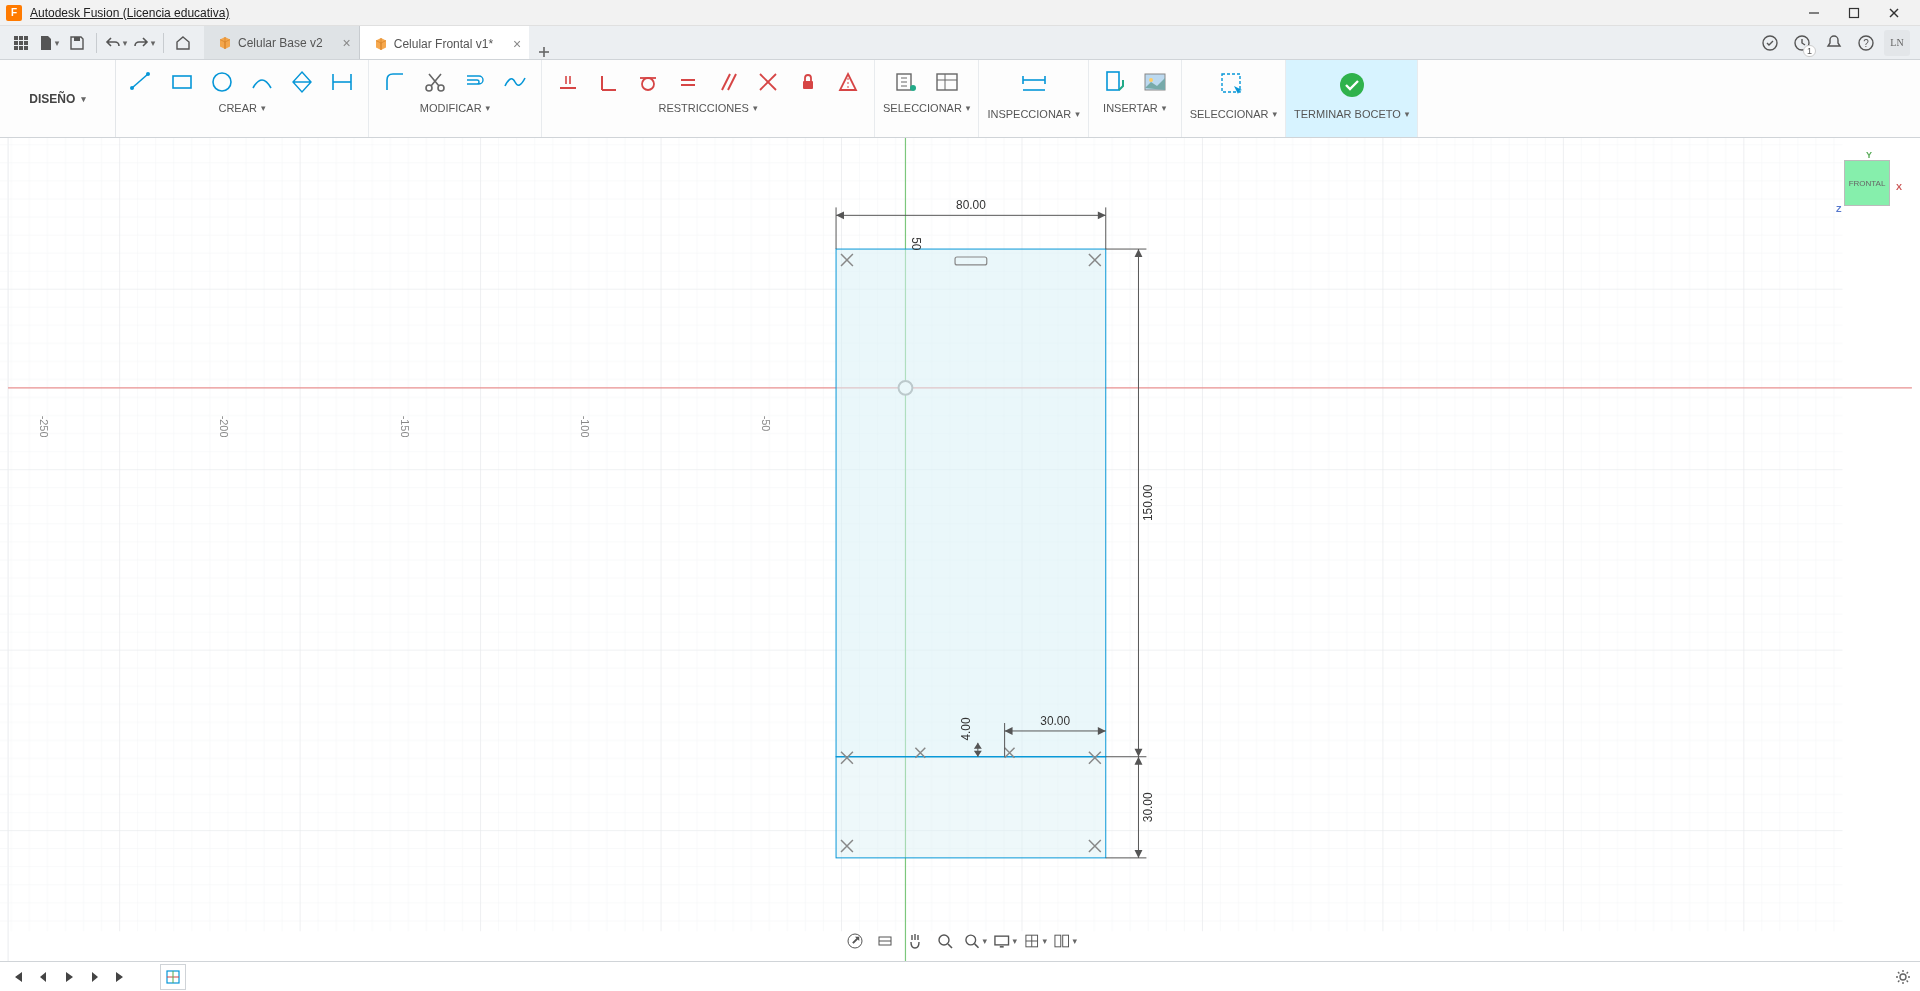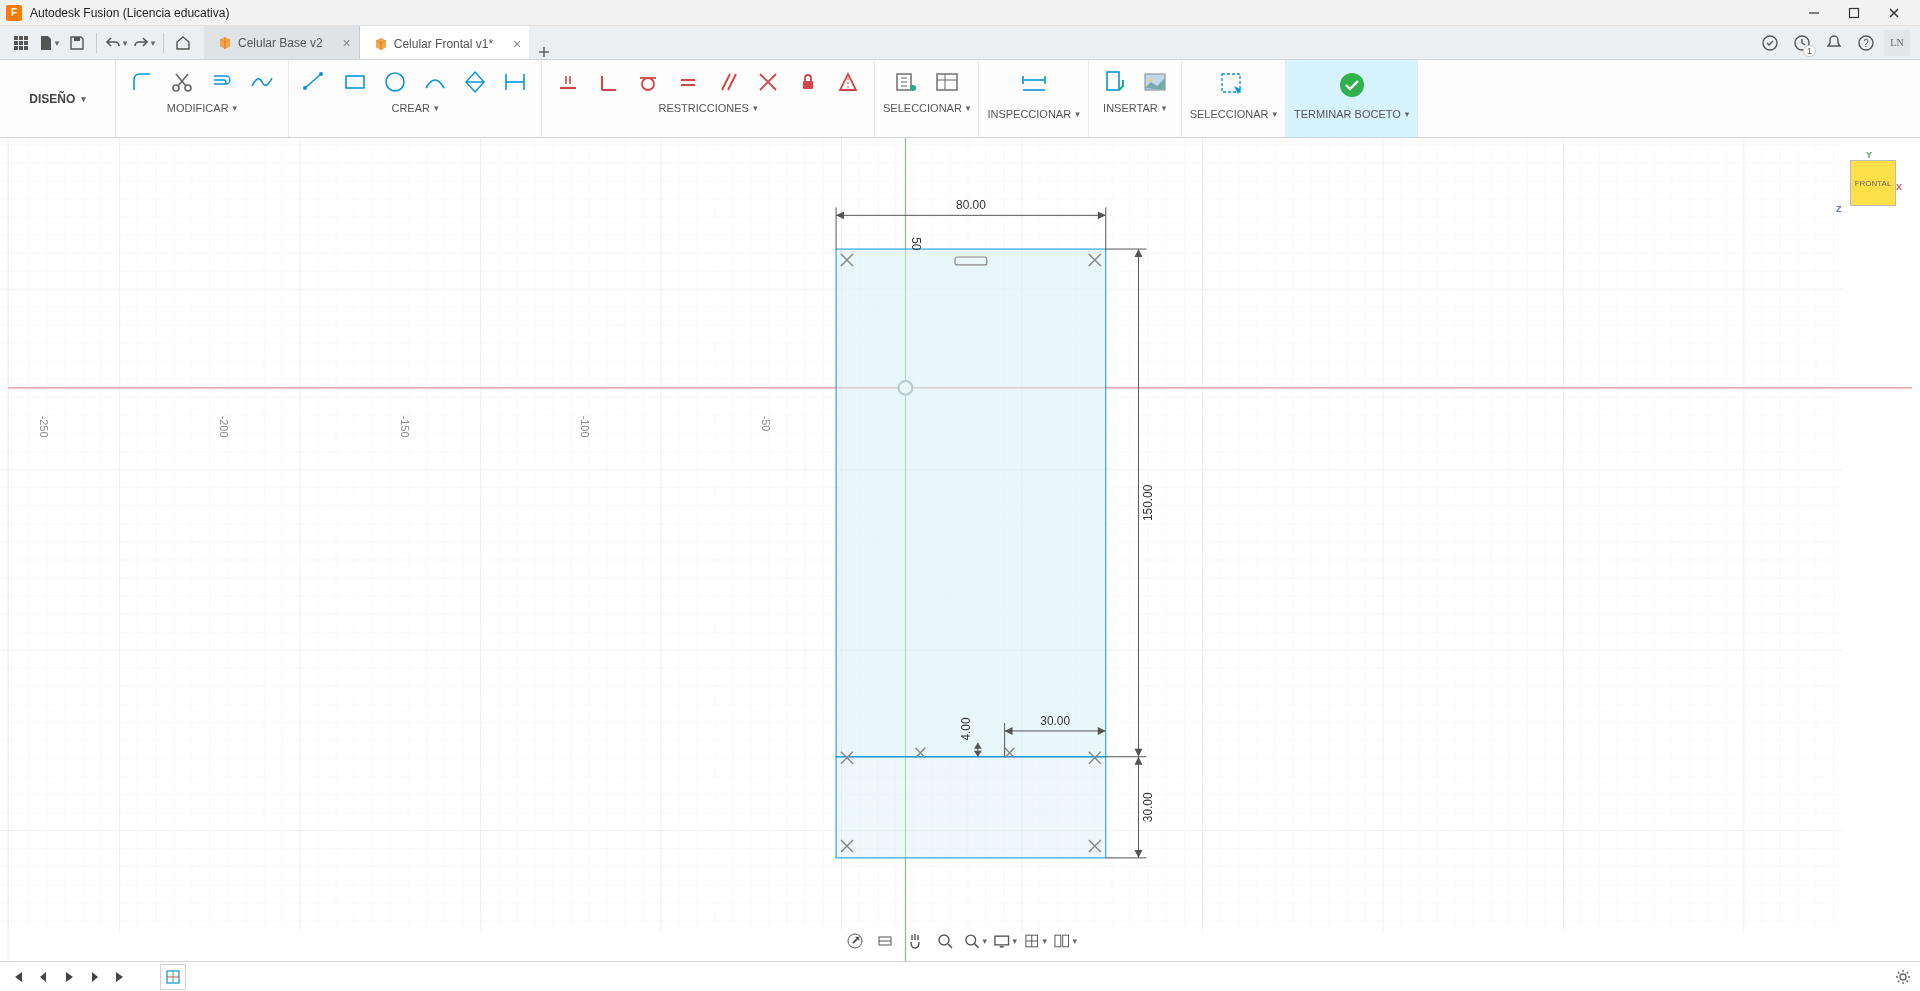--- a/index.html
+++ b/index.html
@@ -2,21 +2,21 @@
 <html><head>
 <meta charset="utf-8">
 <style>
 * { box-sizing: border-box; margin: 0; padding: 0; font-family: "Segoe UI", Arial, sans-serif; }
 html, body { width: 100%; height: 100%; overflow: hidden; background: #fff; }
 body { display: flex; flex-direction: column; font-size: 12px; color: #333; }
 
 
 .titlebar { height: 26px; background: #f2f2f2; display: flex; align-items: center; padding: 0 6px; border-bottom: 1px solid #e0e0e0; }
 .titlebar .logo { width: 16px; height: 16px; background: #ff7a00; border-radius: 2px; display: flex; align-items: center; justify-content: center; color: #fff; font-weight: bold; font-size: 10px; margin-right: 8px; }
-.titlebar .title { font-size: 12px; color: #222; }
+.titlebar .title { font-size: 12px; color: #222; text-decoration: underline; }
 .titlebar .spacer { flex: 1; }
 .win-btn { width: 40px; height: 26px; display: flex; align-items: center; justify-content: center; color: #333; cursor: pointer; }
 
 
 .qat-row { height: 34px; background: #eceff2; display: flex; align-items: center; border-bottom: 1px solid #d0d4d8; }
 .qat { display: flex; align-items: center; gap: 2px; padding: 0 8px; }
 .qat .btn { width: 26px; height: 26px; display: flex; align-items: center; justify-content: center; color: #555; cursor: pointer; }
 .qat .sep { width: 1px; height: 20px; background: #c8ccd0; margin: 0 4px; }
 .tabs { display: flex; align-items: flex-end; height: 100%; flex: 1; }
 .tab { height: 100%; display: flex; align-items: center; padding: 0 36px 0 14px; position: relative; color: #555; cursor: pointer; }
@@ -56,21 +56,21 @@
 .axis-y { stroke: #7cc77c; stroke-width: 1.2; }
 .sketch-profile { fill: #d9f0f5; fill-opacity: 0.55; stroke: #0696d7; stroke-width: 1; }
 .dim-line { stroke: #555; stroke-width: 1; }
 .dim-text { font-size: 12px; fill: #333; font-family: Arial; }
 .ruler-text { font-size: 11px; fill: #888; }
 .origin-dot { fill: #fff; stroke: #999; stroke-width: 2; }
 .corner-mark { stroke: #888; stroke-width: 1.5; fill: none; }
 
 
 .viewcube { position: absolute; top: 14px; right: 22px; width: 60px; height: 60px; }
-.viewcube .cube { width: 46px; height: 46px; background: #fde047; border: 1px solid #bbb; display: flex; align-items: center; justify-content: center; font-size: 8px; color: #666; position: absolute; top: 8px; left: 12px; }
+.viewcube .cube { width: 46px; height: 46px; background: #86efac; border: 1px solid #bbb; display: flex; align-items: center; justify-content: center; font-size: 8px; color: #666; position: absolute; top: 8px; left: 6px; }
 .viewcube .ax { position: absolute; font-size: 9px; font-weight: bold; }
 .viewcube .ax.y { top: -2px; left: 28px; color: #5a5; }
 .viewcube .ax.x { top: 30px; right: -4px; color: #c55; }
 .viewcube .ax.z { bottom: -2px; left: -2px; color: #57c; }
 
 
 .navbar { position: absolute; bottom: 6px; left: 50%; transform: translateX(-50%); display: flex; gap: 6px; background: rgba(255,255,255,0); padding: 2px 4px; }
 .navbar .nb { width: 24px; height: 24px; display: flex; align-items: center; justify-content: center; color: #555; cursor: pointer; }
 
 
@@ -211,20 +211,62 @@
   <div class="workspace drop">
     <span>DISEÑO</span>
   </div>
   <div class="ribbon">
     <div class="ribbon-body">
 
       <div class="panel">
         <div class="row">
           <div class="tool">
               <svg width="28" height="28" viewBox="0 0 28 28">
+                <path d="M4 20 L20 6" stroke="currentColor" stroke-width="1.6"></path>
+                <circle cx="4" cy="20" r="2" fill="currentColor"></circle>
+                <circle cx="20" cy="6" r="2" fill="currentColor"></circle>
+              </svg>
+            </div>
+          <div class="tool">
+              <svg width="28" height="28" viewBox="0 0 28 28">
+                <rect x="5" y="8" width="18" height="12" fill="none" stroke="currentColor" stroke-width="1.6"></rect>
+              </svg>
+            </div>
+          <div class="tool">
+              <svg width="28" height="28" viewBox="0 0 28 28">
+                <circle cx="14" cy="14" r="9" fill="none" stroke="currentColor" stroke-width="1.6"></circle>
+              </svg>
+            </div>
+          <div class="tool">
+              <svg width="28" height="28" viewBox="0 0 28 28">
+                <path d="M5 20 Q14 4 23 20" fill="none" stroke="currentColor" stroke-width="1.6"></path>
+              </svg>
+            </div>
+          <div class="tool">
+              <svg width="28" height="28" viewBox="0 0 28 28">
+                <path d="M14 4 L23 14 L14 24 L5 14 Z M5 14 H23" fill="none" stroke="currentColor" stroke-width="1.4"></path>
+              </svg>
+            </div>
+          <div class="tool">
+              <svg width="28" height="28" viewBox="0 0 28 28">
+                <line x1="5" y1="6" x2="5" y2="22" stroke="currentColor" stroke-width="1.6"></line>
+                <line x1="23" y1="6" x2="23" y2="22" stroke="currentColor" stroke-width="1.6"></line>
+                <line x1="5" y1="14" x2="23" y2="14" stroke="currentColor" stroke-width="1.6"></line>
+              </svg>
+            </div>
+        </div>
+        <div class="label drop">
+            <span>CREAR</span>
+          </div>
+      </div>
+
+      <div class="panel">
+        <div class="row">
+          <div class="tool">
+              <svg width="28" height="28" viewBox="0 0 28 28">
                 <path d="M6 22 V12 Q6 6 12 6 H22" fill="none" stroke="currentColor" stroke-width="1.6"></path>
               </svg>
             </div>
           <div class="tool gray">
               <svg width="28" height="28" viewBox="0 0 28 28">
                 <circle cx="8" cy="20" r="3" fill="none" stroke="currentColor" stroke-width="1.6"></circle>
                 <circle cx="20" cy="20" r="3" fill="none" stroke="currentColor" stroke-width="1.6"></circle>
                 <path d="M10 18 L20 6 M18 18 L8 6" stroke="currentColor" stroke-width="1.6"></path>
               </svg>
             </div>
@@ -234,62 +276,20 @@
               </svg>
             </div>
           <div class="tool">
               <svg width="28" height="28" viewBox="0 0 28 28">
                 <path d="M4 18 Q10 6 14 14 T24 10" fill="none" stroke="currentColor" stroke-width="1.6"></path>
               </svg>
             </div>
         </div>
         <div class="label drop">
             <span>MODIFICAR</span>
-          </div>
-      </div>
-
-      <div class="panel">
-        <div class="row">
-          <div class="tool">
-              <svg width="28" height="28" viewBox="0 0 28 28">
-                <path d="M4 20 L20 6" stroke="currentColor" stroke-width="1.6"></path>
-                <circle cx="4" cy="20" r="2" fill="currentColor"></circle>
-                <circle cx="20" cy="6" r="2" fill="currentColor"></circle>
-              </svg>
-            </div>
-          <div class="tool">
-              <svg width="28" height="28" viewBox="0 0 28 28">
-                <rect x="5" y="8" width="18" height="12" fill="none" stroke="currentColor" stroke-width="1.6"></rect>
-              </svg>
-            </div>
-          <div class="tool">
-              <svg width="28" height="28" viewBox="0 0 28 28">
-                <circle cx="14" cy="14" r="9" fill="none" stroke="currentColor" stroke-width="1.6"></circle>
-              </svg>
-            </div>
-          <div class="tool">
-              <svg width="28" height="28" viewBox="0 0 28 28">
-                <path d="M5 20 Q14 4 23 20" fill="none" stroke="currentColor" stroke-width="1.6"></path>
-              </svg>
-            </div>
-          <div class="tool">
-              <svg width="28" height="28" viewBox="0 0 28 28">
-                <path d="M14 4 L23 14 L14 24 L5 14 Z M5 14 H23" fill="none" stroke="currentColor" stroke-width="1.4"></path>
-              </svg>
-            </div>
-          <div class="tool">
-              <svg width="28" height="28" viewBox="0 0 28 28">
-                <line x1="5" y1="6" x2="5" y2="22" stroke="currentColor" stroke-width="1.6"></line>
-                <line x1="23" y1="6" x2="23" y2="22" stroke="currentColor" stroke-width="1.6"></line>
-                <line x1="5" y1="14" x2="23" y2="14" stroke="currentColor" stroke-width="1.6"></line>
-              </svg>
-            </div>
-        </div>
-        <div class="label drop">
-            <span>CREAR</span>
           </div>
       </div>
 
       <div class="panel">
         <div class="row">
           <div class="tool red">
               <svg width="24" height="24" viewBox="0 0 24 24">
                 <line x1="4" y1="18" x2="20" y2="18" stroke="currentColor" stroke-width="2"></line>
                 <path d="M10 6v8M14 6v8" stroke="currentColor" stroke-width="1.6"></path>
               </svg>

